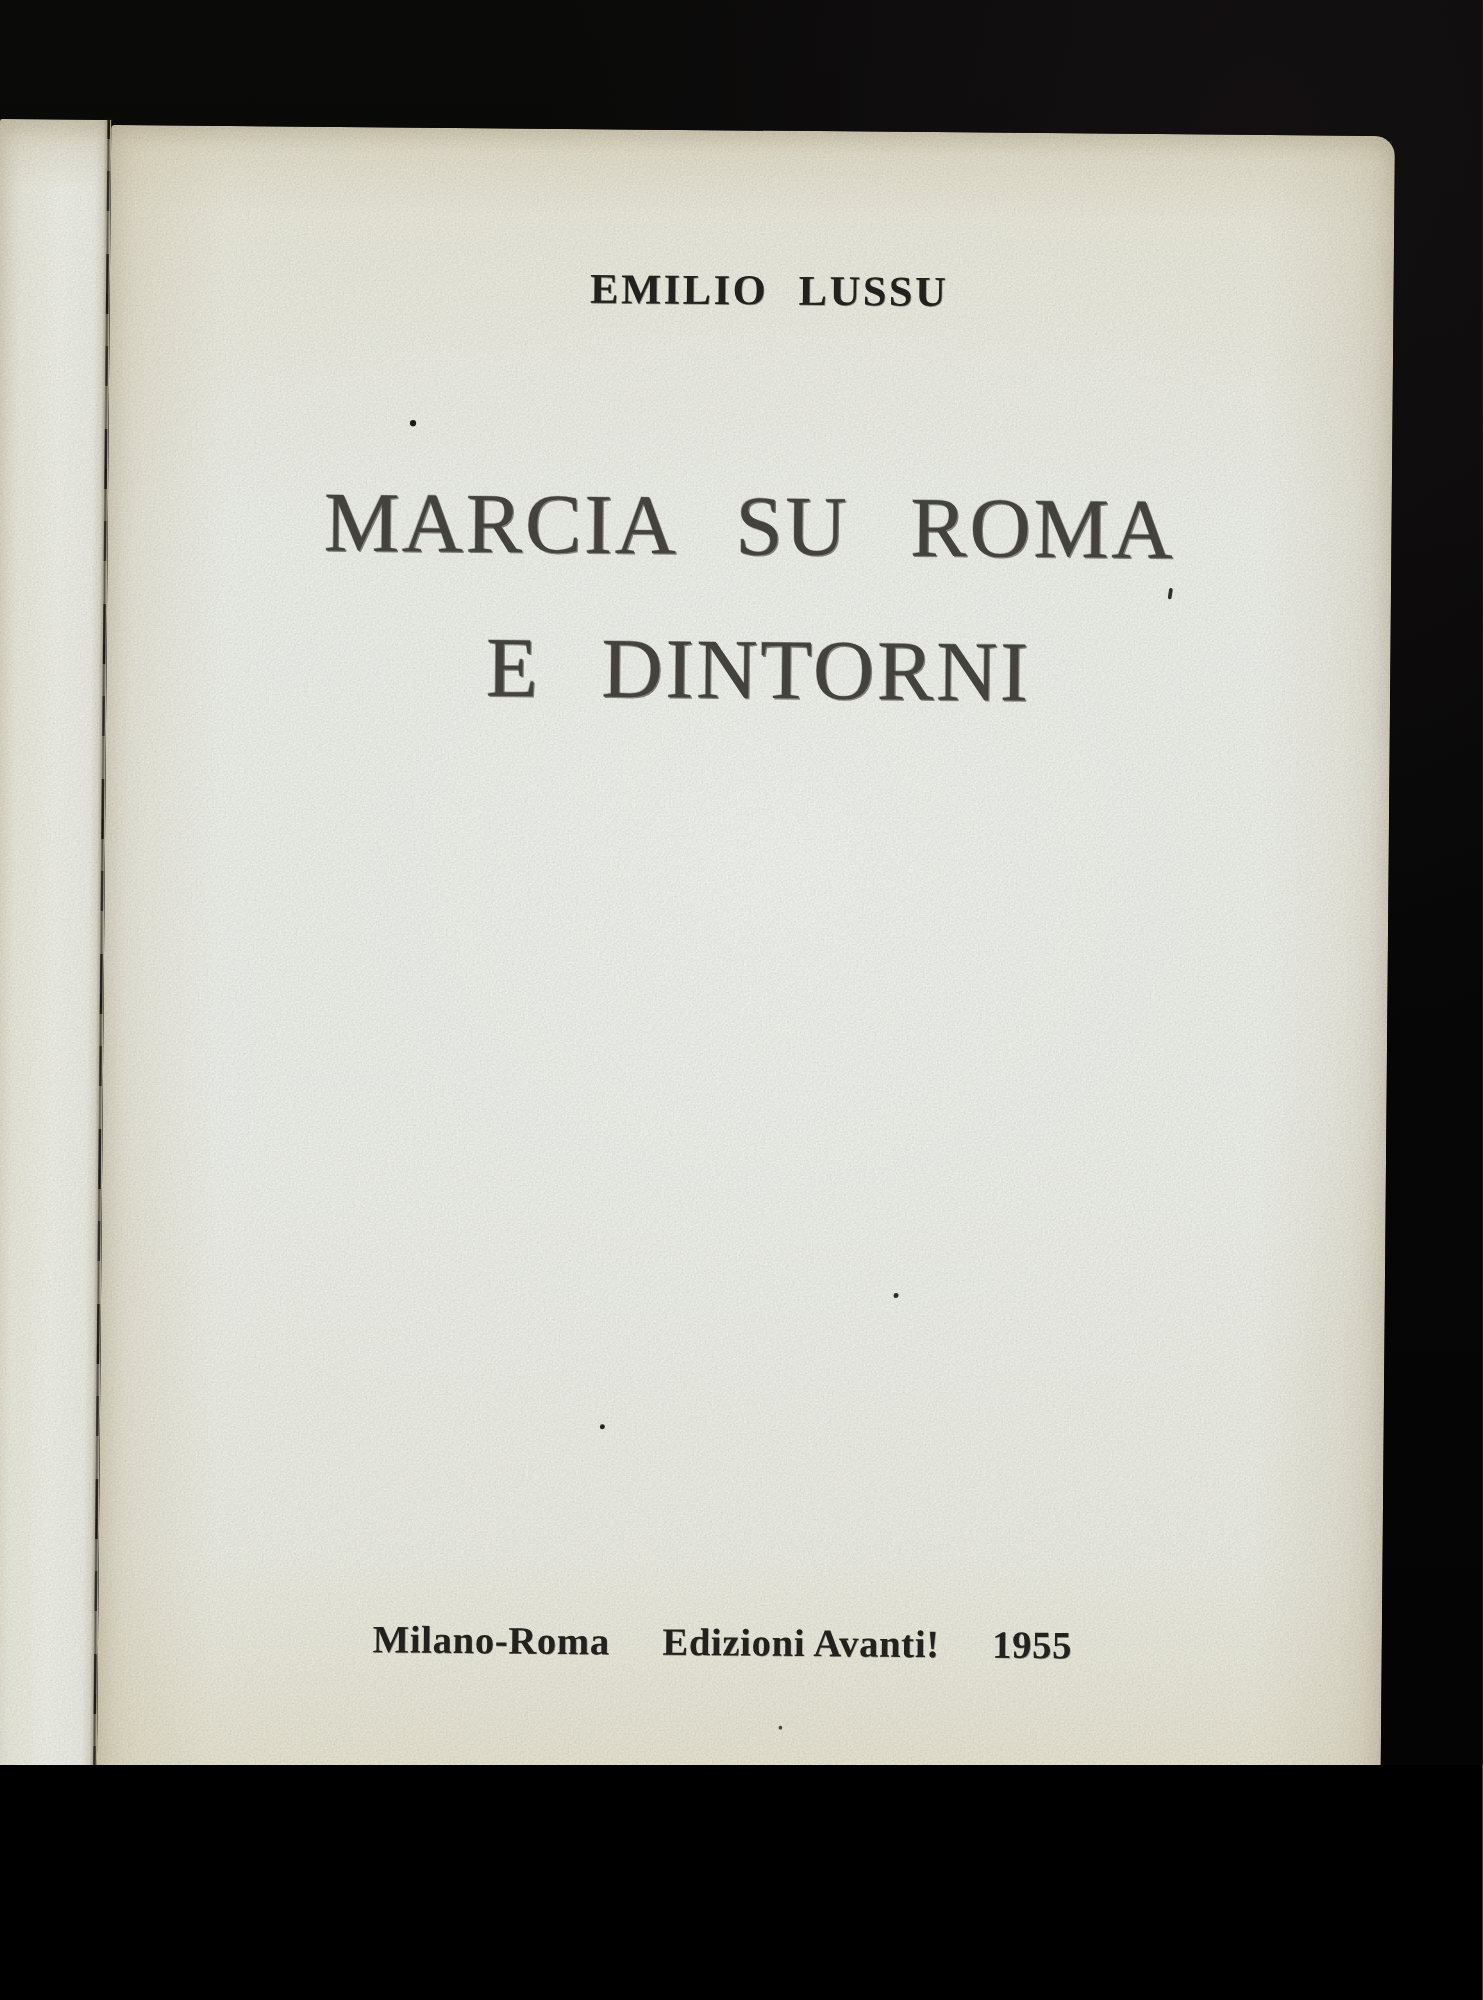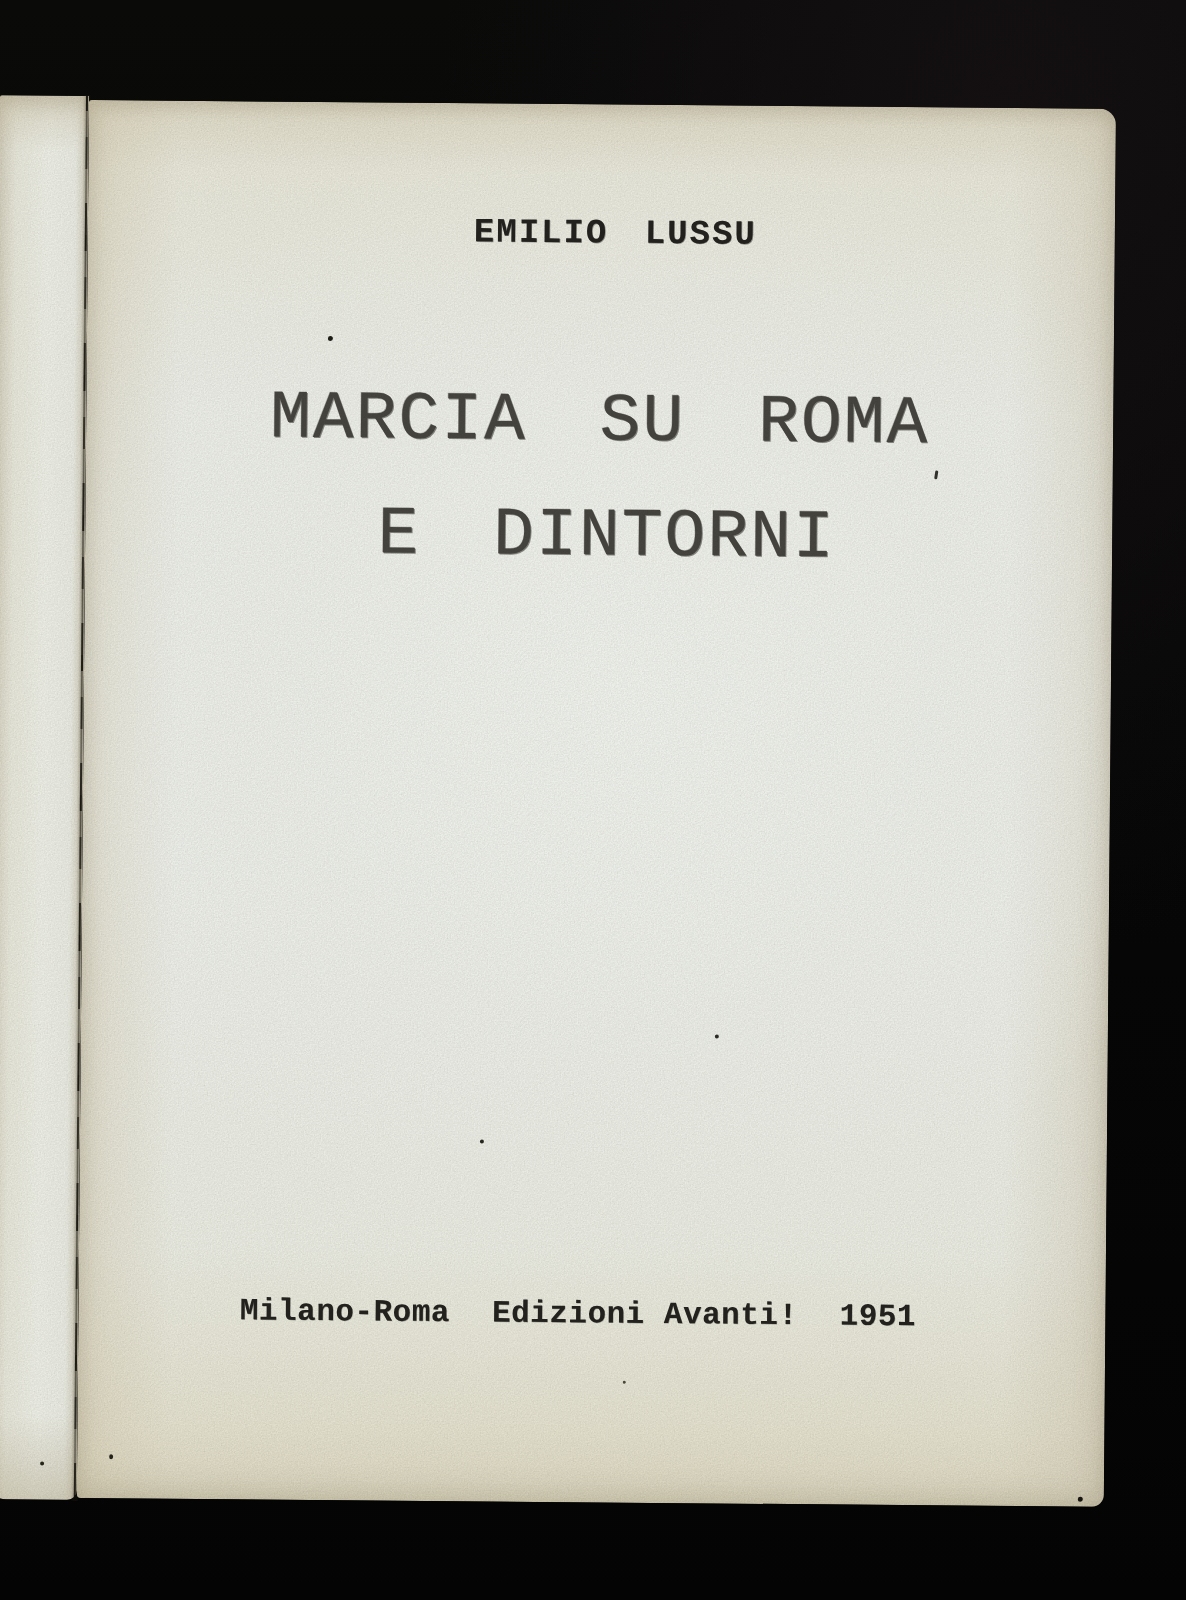--- a/index.html
+++ b/index.html
@@ -1,24 +1,24 @@
 <!DOCTYPE html>
 <html style="--background: #070707; --paper: #eaece6; --paper-edge: #d9d3bf; --ink: #23221e; --title-ink: #45443e;"><head>
 <meta charset="utf-8">
 <style>
   html, body { margin: 0; padding: 0; background: #000; }
   .stage {
     position: relative;
     width: 1186px;
-    height: 1600px;
+    height: 1412px;
     overflow: hidden;
     background:
       radial-gradient(ellipse at 85% 8%, #141012 0%, rgba(0,0,0,0) 40%),
       linear-gradient(180deg, #0a0a09 0%, #070707 40%, #040404 100%);
-    font-family: Liberation Mono, monospace;
+    font-family: Liberation Serif, serif;
   }
   .book {
     position: absolute;
     inset: 0;
     transform: rotate(0.5deg);
     transform-origin: 95px 100px;
   }
   
   .left-page {
     position: absolute;
@@ -143,21 +143,21 @@
       <div class="author">EMILIO LUSSU</div>
 
       <div class="title-block">
         <div class="title-line1">MARCIA SU ROMA</div>
         <div class="title-line2">E DINTORNI</div>
       </div>
 
       <div class="imprint">
         <span>Milano-Roma</span>
         <span>Edizioni Avanti!</span>
-        <span>1951</span>
+        <span>1955</span>
       </div>
 
       <div class="speck s1"></div>
       <div class="speck s2"></div>
       <div class="speck s3"></div>
       <div class="speck s4"></div>
       <div class="speck s8"></div>
     </div>
 
     <div class="speck s5"></div>

